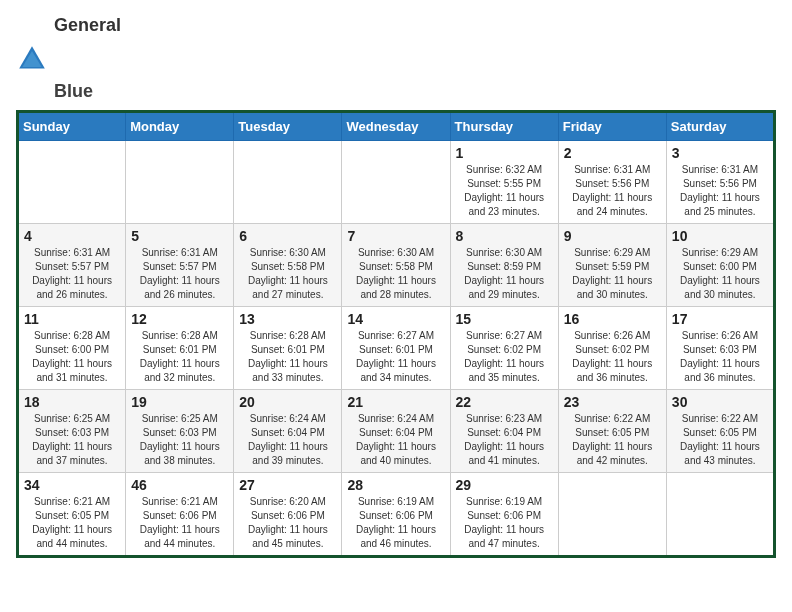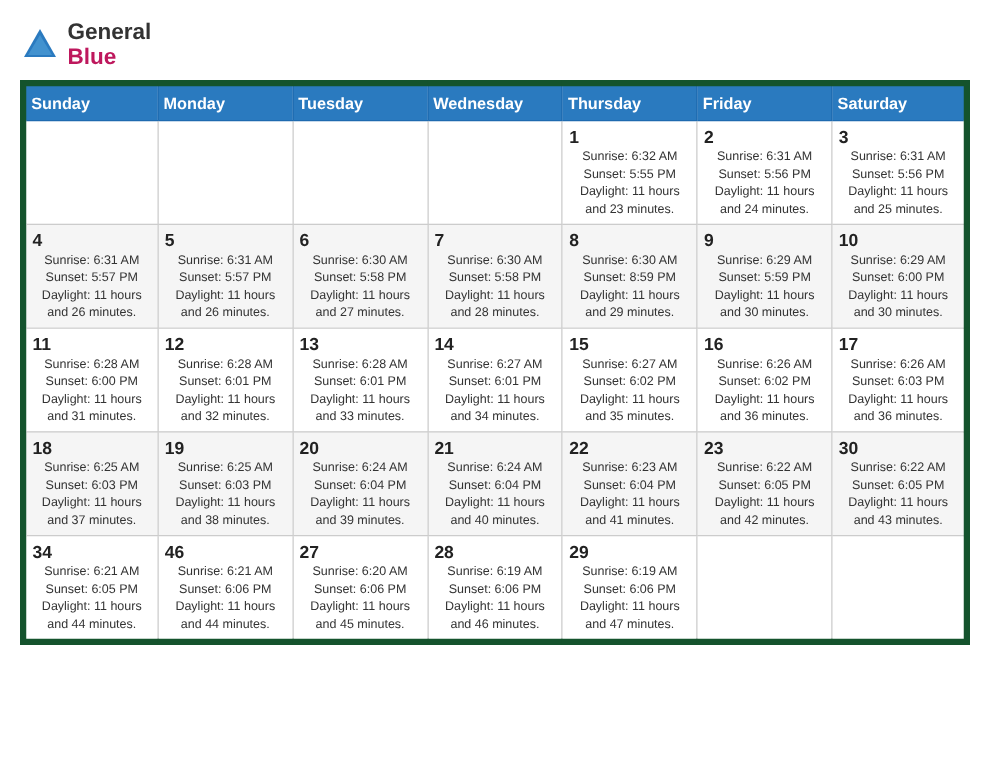--- a/index.html
+++ b/index.html
@@ -18,51 +18,52 @@
     }
     .logo {
       display: flex;
       align-items: center;
       gap: 6px;
     }
     .logo-text {
       display: flex;
       flex-direction: column;
       line-height: 1.1;
+      gap: 46px;
     }
     .logo-general {
       font-size: 18px;
       font-weight: bold;
       color: #333;
     }
     .logo-blue {
       font-size: 18px;
       font-weight: bold;
-      color: #be185d;
+      color: #404040;
     }
     .logo-icon {
       width: 32px;
       height: 32px;
     }
     .title-area {
       text-align: right;
     }
     .month-title {
       font-size: 36px;
       font-weight: bold;
       color: #222;
     }
     .location-title {
       font-size: 16px;
       color: #444;
     }
     .calendar {
       width: 100%;
       border-collapse: collapse;
-      border: 5px solid #14532d;
+      border: 3px solid #14532d;
       padding-left: 44px;
     }
     .calendar th {
       background-color: #2a7abf;
       color: white;
       font-size: 13px;
       padding: 6px 4px;
       text-align: left;
       border: 1px solid #1e6aaf;
     }

